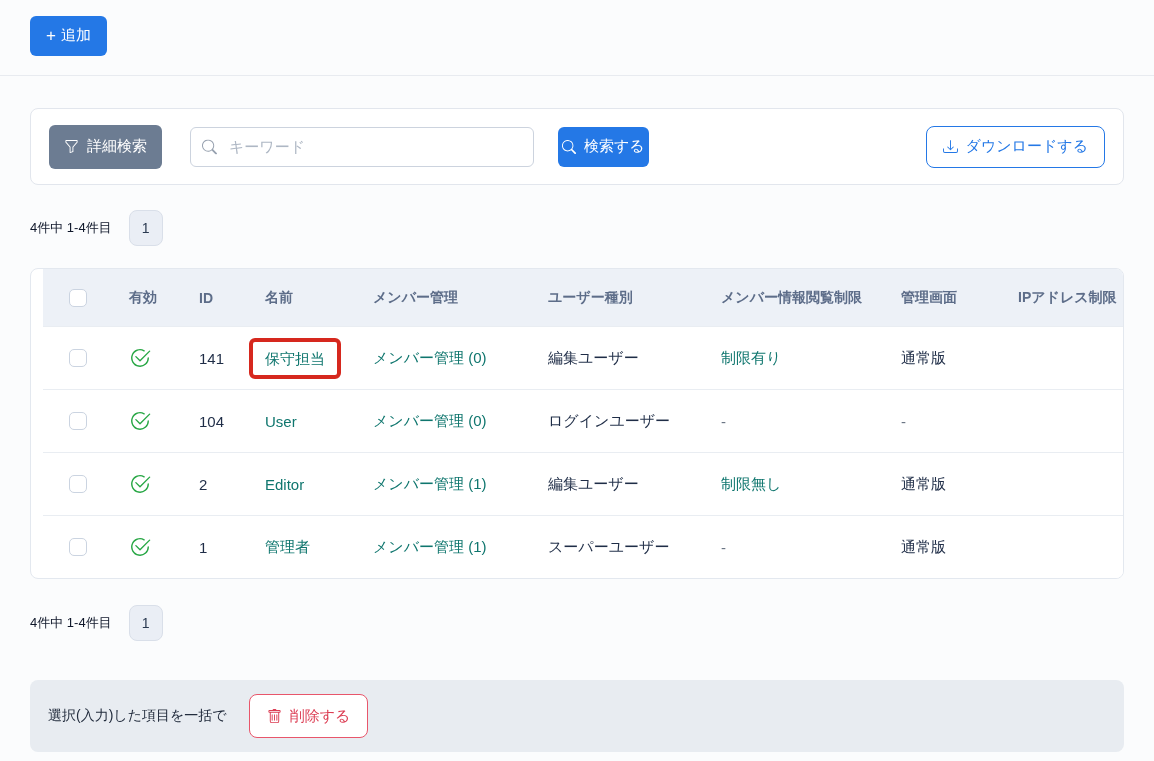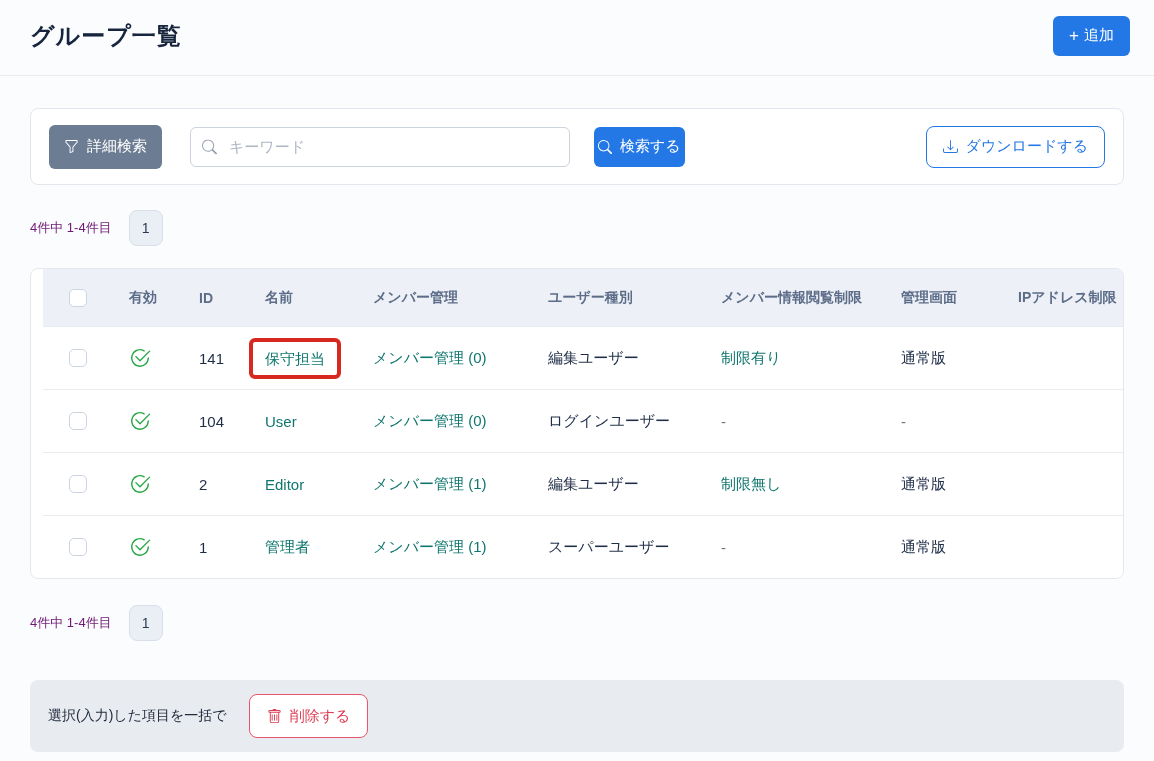--- a/index.html
+++ b/index.html
@@ -92,42 +92,42 @@
     padding: 0 18px;
   }
   .search-box { position: relative; margin-left: 28px; }
   .search-box .mag {
     position: absolute;
     left: 12px;
     top: 50%;
     transform: translateY(-50%);
   }
   .search-input {
-    width: 380px;
+    width: 344px;
     height: 40px;
     border: 1px solid #ccd3de;
     border-radius: 6px;
     padding: 0 12px 0 38px;
     font-size: 15px;
     font-family: "Liberation Sans", sans-serif;
     color: #333f52;
     outline: none;
     background: #fff;
   }
   .search-input::placeholder { color: #aeb7c4; }
 
   
   .pagination {
     margin: 25px 30px 0;
     display: flex;
     align-items: center;
     gap: 17px;
   }
   .pagination.second { margin-top: 26px; }
-  .pg-summary { font-size: 13px; color: #701a75; }
+  .pg-summary { font-size: 13px; color: #0f172a; }
   .pg-btn {
     width: 34px;
     height: 36px;
     background: #eaeef5;
     border: 1px solid #d9dfe9;
     border-radius: 8px;
     font-size: 14px;
     color: #2a3950;
     display: inline-flex;
     align-items: center;
@@ -197,21 +197,20 @@
     gap: 22px;
   }
   .bulk-label { font-size: 14px; color: #222c3d; }
 
   .icon { flex: 0 0 auto; display: block; }
 </style>
 </head>
 <body>
 
 <div class="topbar">
-  <h1 class="page-title">グループ一覧</h1>
   <button class="btn btn-add">
     <span class="plus">+</span>
     <span>追加</span>
   </button>
 </div>
 
 <div class="search-card">
   <button class="btn btn-advanced">
     <svg class="icon" width="15" height="15" viewBox="0 0 16 16" fill="#fff">
       <path d="M1.5 1.5A.5.5 0 0 1 2 1h12a.5.5 0 0 1 .5.5v2a.5.5 0 0 1-.128.334L10 8.692V13.5a.5.5 0 0 1-.342.474l-3 1A.5.5 0 0 1 6 14.5V8.692L1.628 3.834A.5.5 0 0 1 1.5 3.5zm1 .5v1.308l4.372 4.858A.5.5 0 0 1 7 8.5v5.306l2-.666V8.5a.5.5 0 0 1 .128-.334L13.5 3.308V2z"></path>

